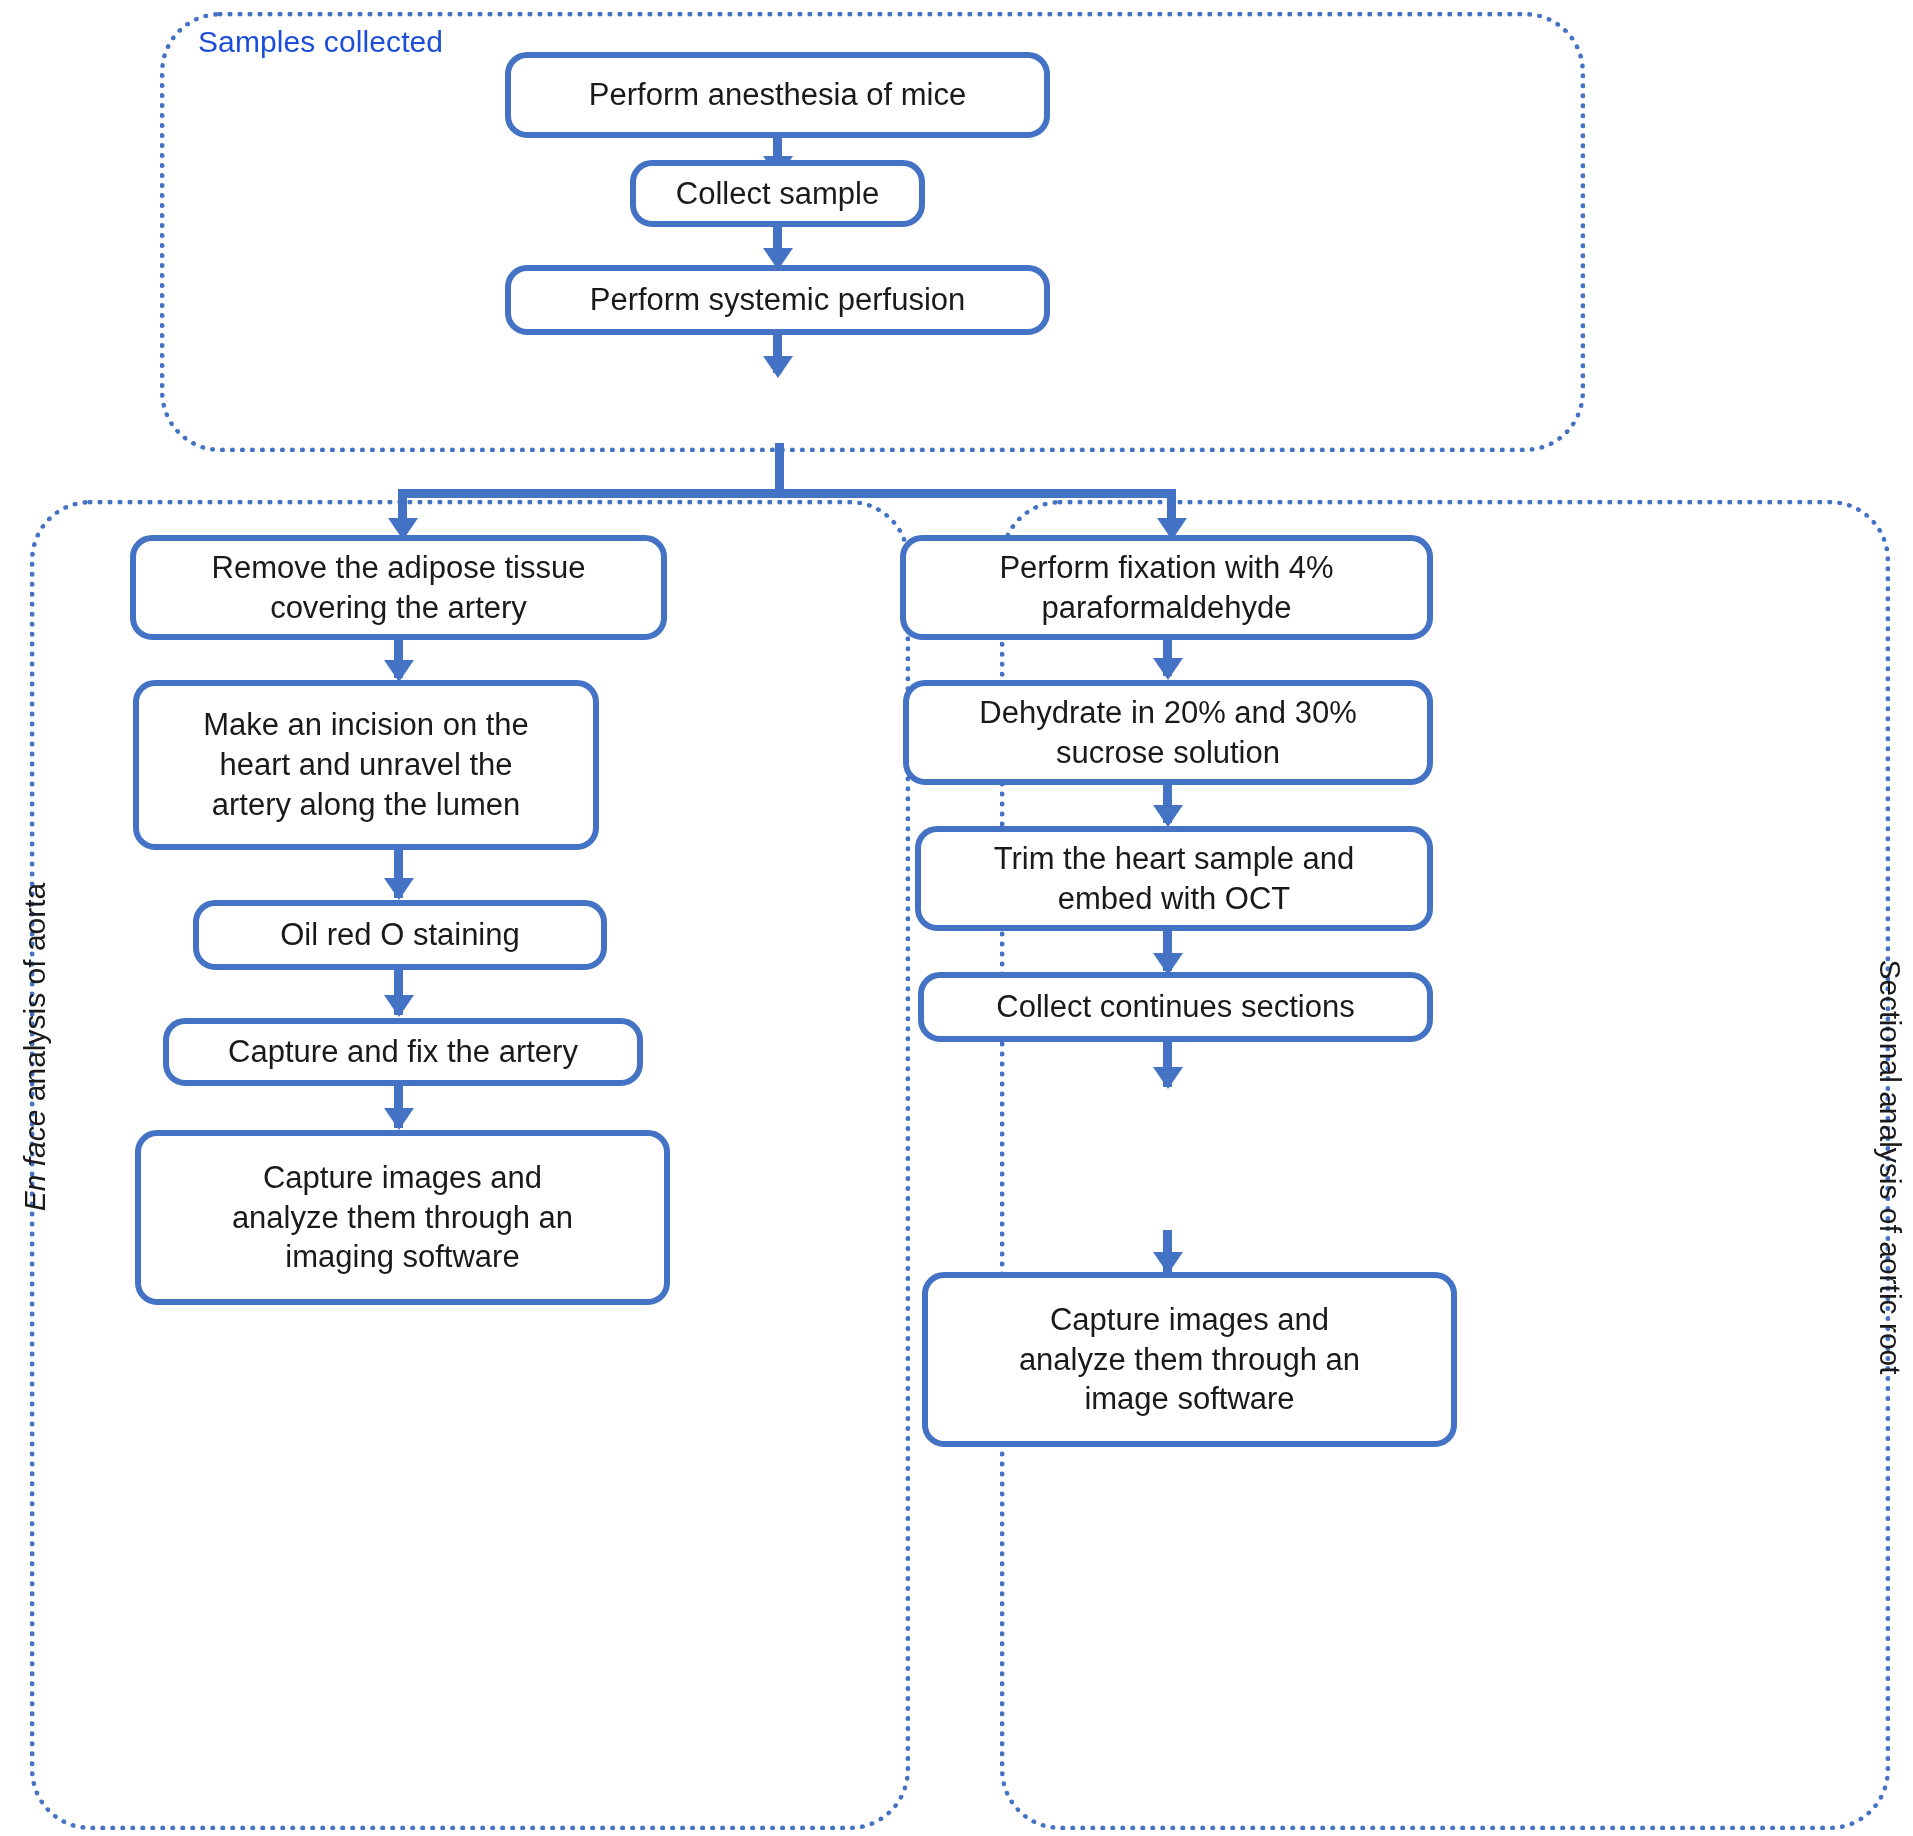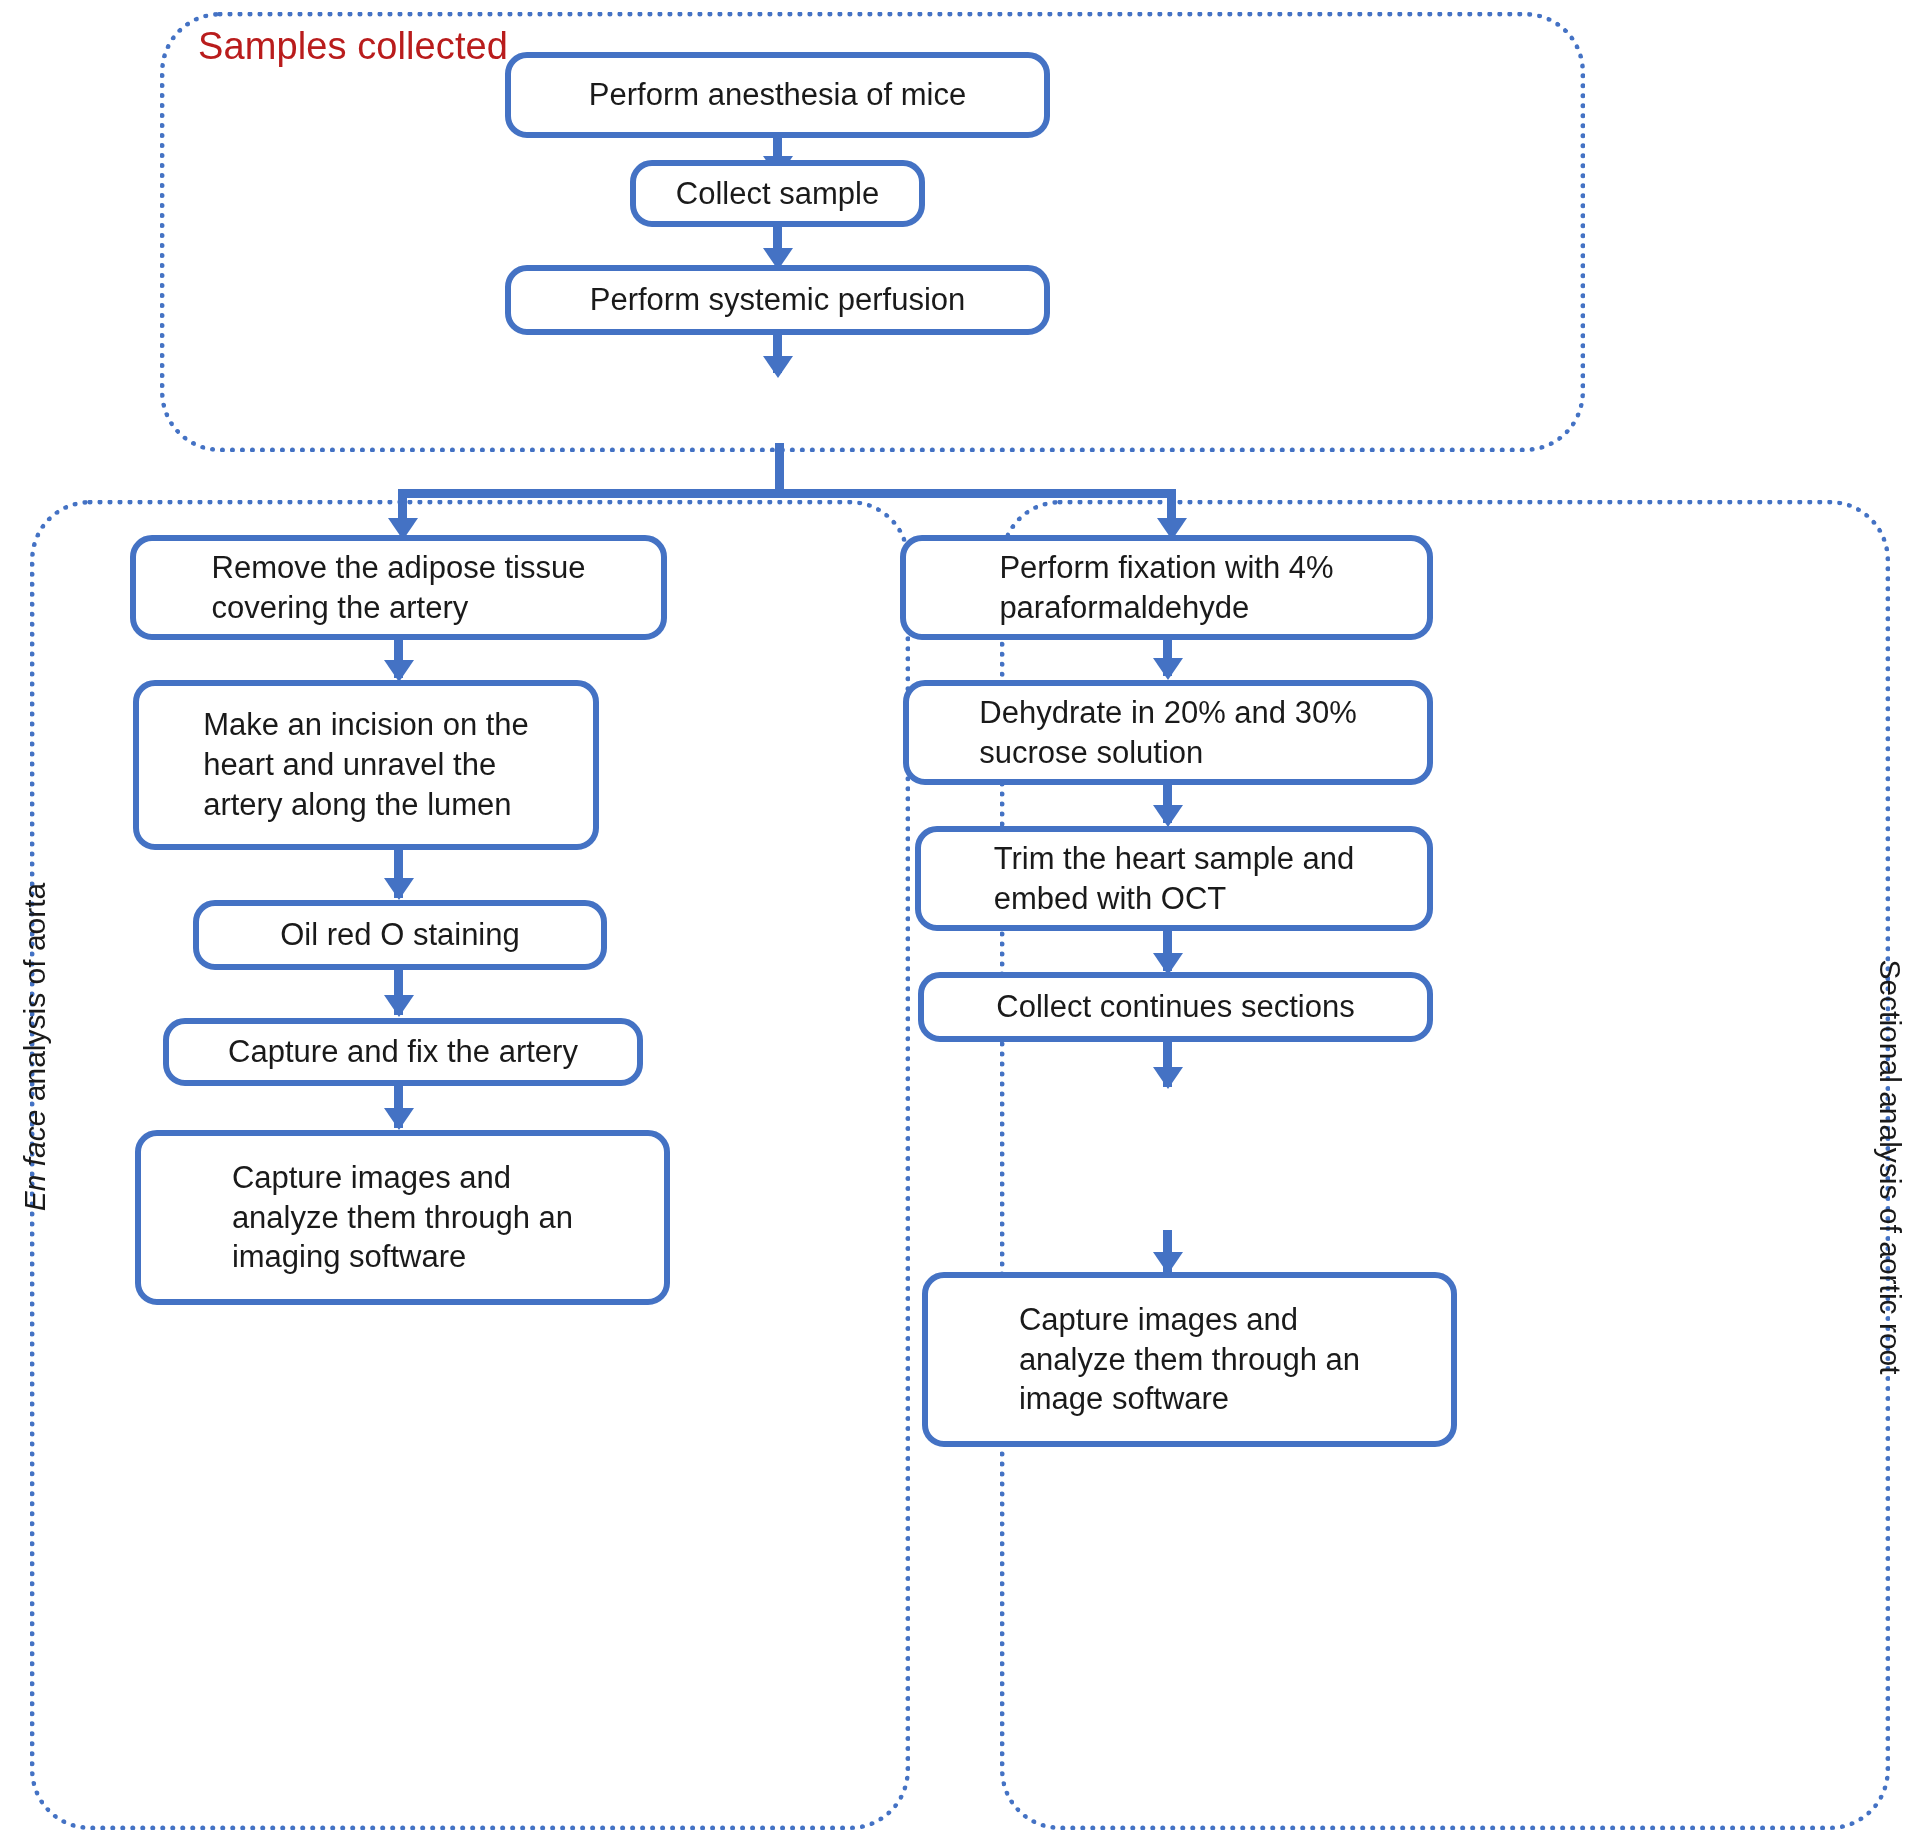--- a/index.html
+++ b/index.html
@@ -26,24 +26,24 @@
     border-radius: 60px;
     box-sizing: border-box;
     background: transparent;
   }
   #group-samples   { left: 160px;  top: 12px;   width: 1425px; height: 440px; }
   #group-enface    { left: 30px;   top: 500px;  width: 880px;  height: 1330px; }
   #group-sectional { left: 1000px; top: 500px;  width: 890px;  height: 1330px; }
 
   .group-title {
     position: absolute;
-    font-size: 38px;
+    font-size: 30px;
     letter-spacing: 0.1px;
     white-space: nowrap;
-    color: #b91c1c;
+    color: #1d4ed8;
     text-align: center;
   }
   #samples-title { left: 198px; top: 25px; }
 
   .vlabel {
     position: absolute;
     font-size: 30px;
     white-space: nowrap;
     color: #1a1a1a;
   }
@@ -66,21 +66,21 @@
   
   .node {
     position: absolute;
     box-sizing: border-box;
     border: 6px solid #4472c4;
     border-radius: 22px;
     background: #ffffff;
     display: flex;
     align-items: center;
     justify-content: center;
-    text-align: left;
+    text-align: center;
     font-size: 31px;
     line-height: 1.28;
     color: #1a1a1a;
     padding: 4px 10px;
     white-space: pre-line;
   }
 
   
   .vline {
     position: absolute;

